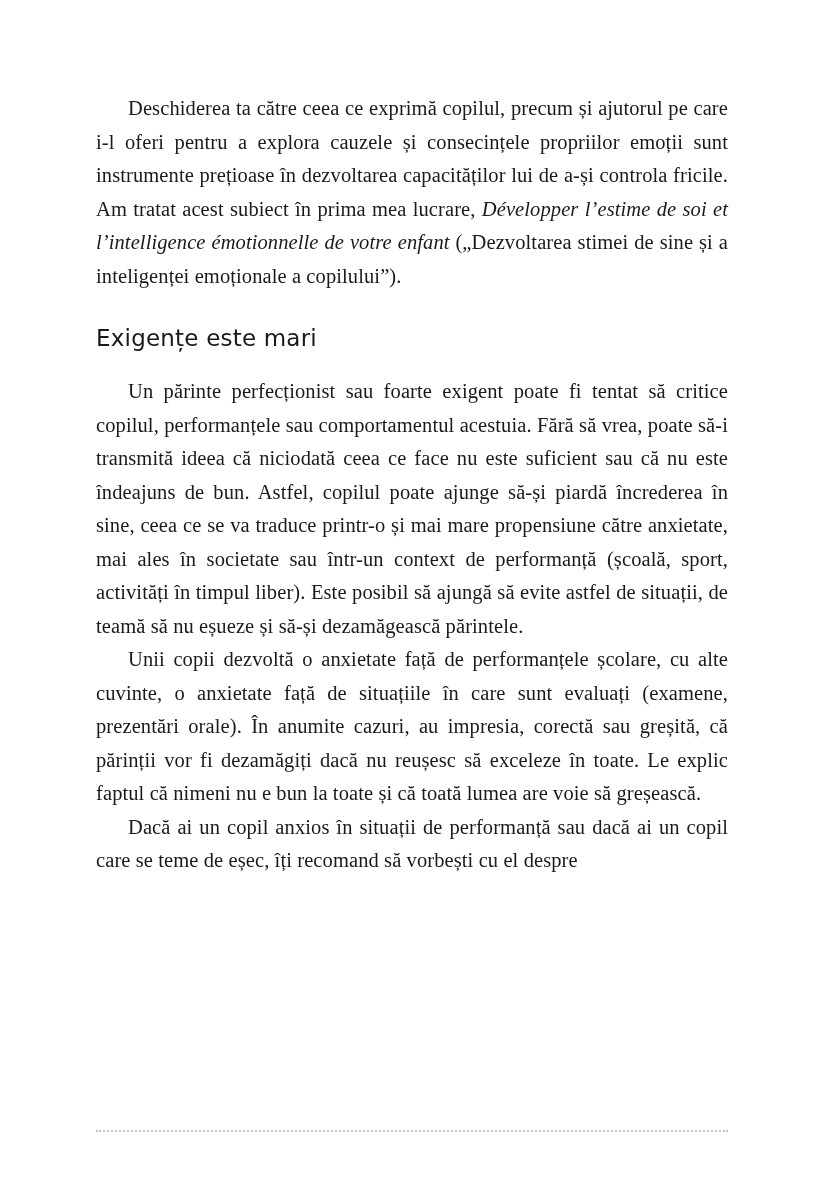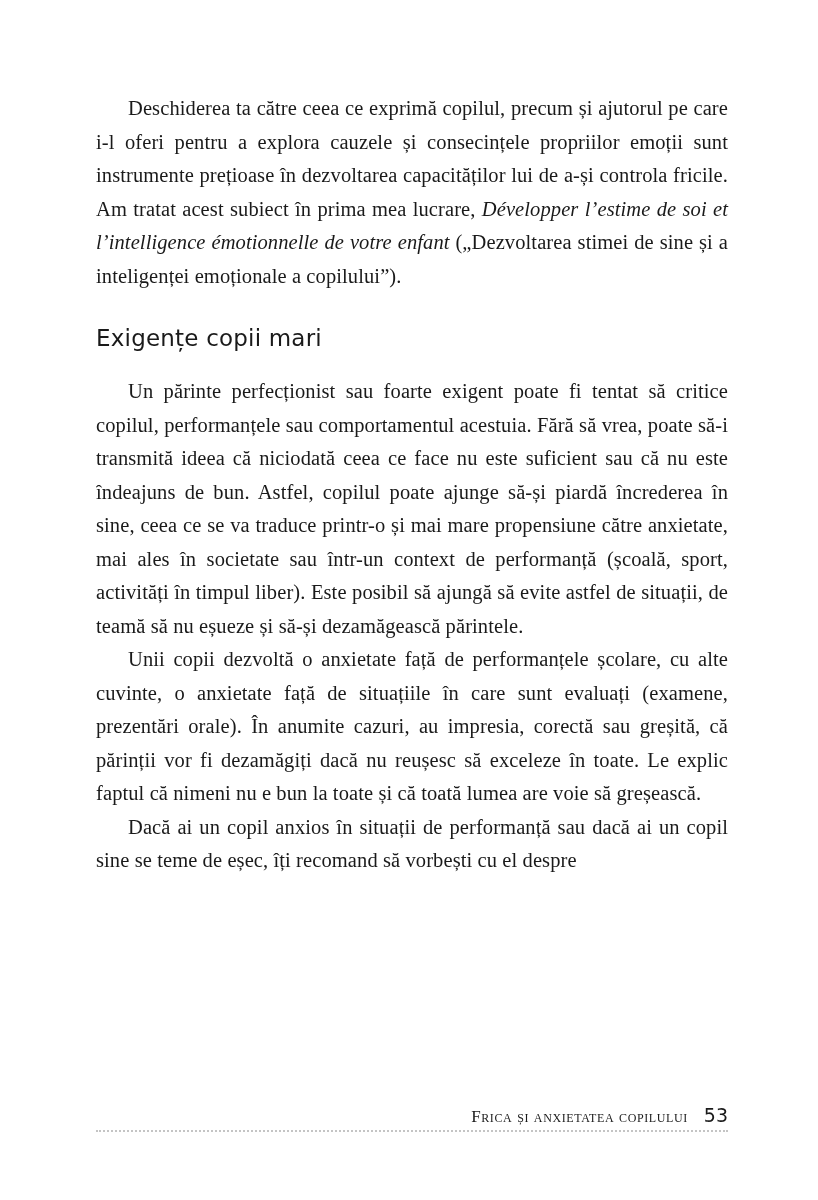--- a/index.html
+++ b/index.html
@@ -124,33 +124,29 @@
 </style>
 </head>
 <body>
 
 <div class="page">
 
   <div class="content">
 
     <p class="body-par intro-par"><span>Deschiderea ta către ceea ce exprimă copilul, precum și ajutorul pe care i-l oferi pentru a explora cauzele și consecințele propriilor emoții sunt instrumente prețioase în dezvoltarea capacităților lui de a-și controla fricile. Am tratat acest subiect în prima mea lucrare, </span><span class="italic">Développer l’estime de soi et l’intelligence émotionnelle de votre enfant</span><span> („Dezvoltarea stimei de sine și a inteligenței emoționale a copilului”).</span></p>
 
-    <h2 class="section-heading">Exigențe copii mari</h2>
+    <h2 class="section-heading">Exigențe este mari</h2>
 
     <div class="wrap-block">
       <p class="body-par"><span>Un părinte perfecționist sau foarte exigent poate fi tentat să critice copilul, performanțele sau comportamentul acestuia. Fără să vrea, poate să-i transmită </span><span class="bold">ideea că niciodată ceea ce face nu este suficient</span><span> sau </span><span class="bold">că nu este îndeajuns de bun.</span><span> Astfel, copilul poate ajunge să-și piardă încrederea în sine, ceea ce se va traduce printr-o și mai mare propensiune către anxietate, mai ales în societate sau într-un context de performanță (școală, sport, activități în timpul liber). Este posibil să ajungă să evite astfel de situații, de teamă să nu eșueze și să-și dezamăgească părintele.</span></p>
     </div>
 
     <p class="body-par tail-par"><span>Unii copii dezvoltă o anxietate față de performanțele școlare, cu alte cuvinte, o anxietate față de situațiile în care sunt evaluați (examene, prezentări orale). În anumite cazuri, au impresia, corectă sau greșită, că părinții vor fi dezamăgiți dacă nu reușesc să exceleze în toate. Le explic faptul că </span><span class="bold">nimeni nu e bun la toate</span><span> și că </span><span class="bold">toată lumea are voie să greșească</span><span>.</span></p>
 
-    <p class="body-par">Dacă ai un copil anxios în situații de performanță sau dacă ai un copil sine se teme de eșec, îți recomand să vorbești cu el despre</p>
+    <p class="body-par">Dacă ai un copil anxios în situații de performanță sau dacă ai un copil care se teme de eșec, îți recomand să vorbești cu el despre</p>
 
   </div>
 
   <div class="footer">
     <div class="footer-rule"></div>
-    <div class="footer-inner">
-      <span class="footer-title">Frica și anxietatea copilului</span>
-      <span class="page-number">53</span>
-    </div>
   </div>
 
 </div>
 
 </body></html>

